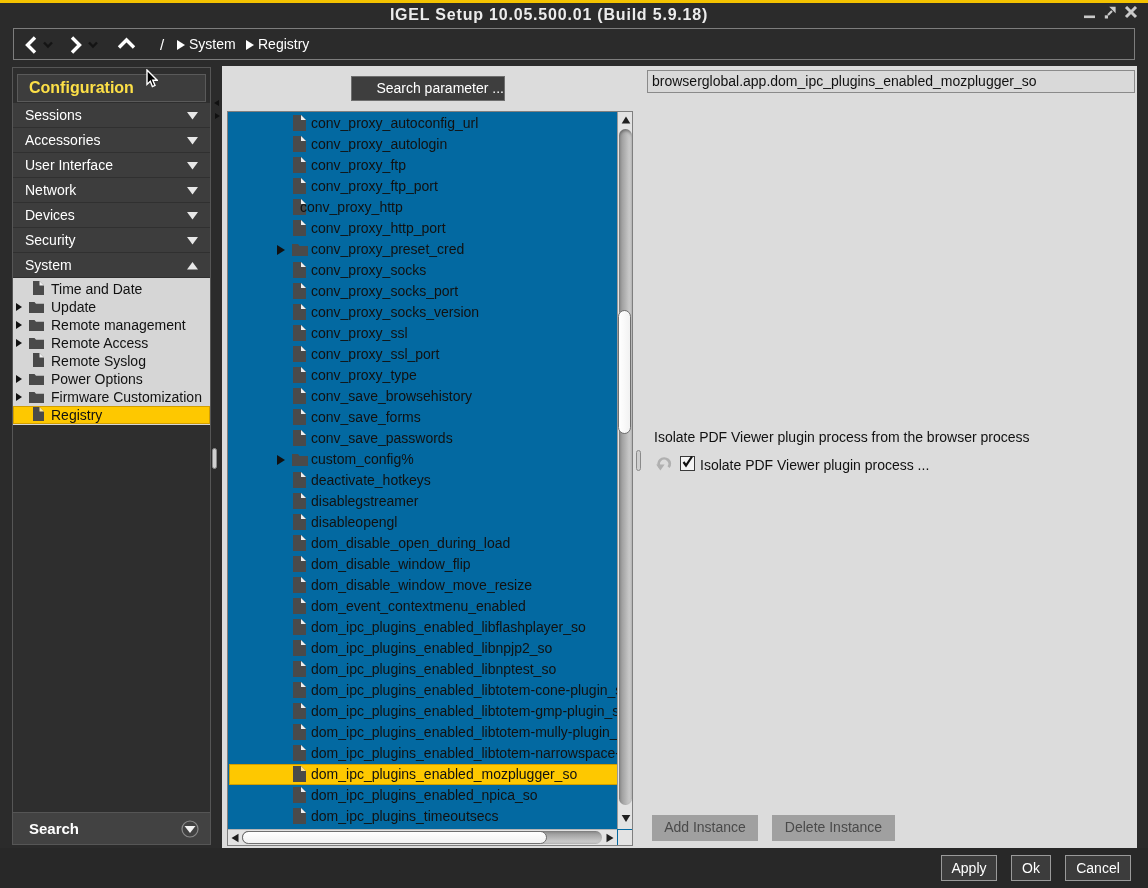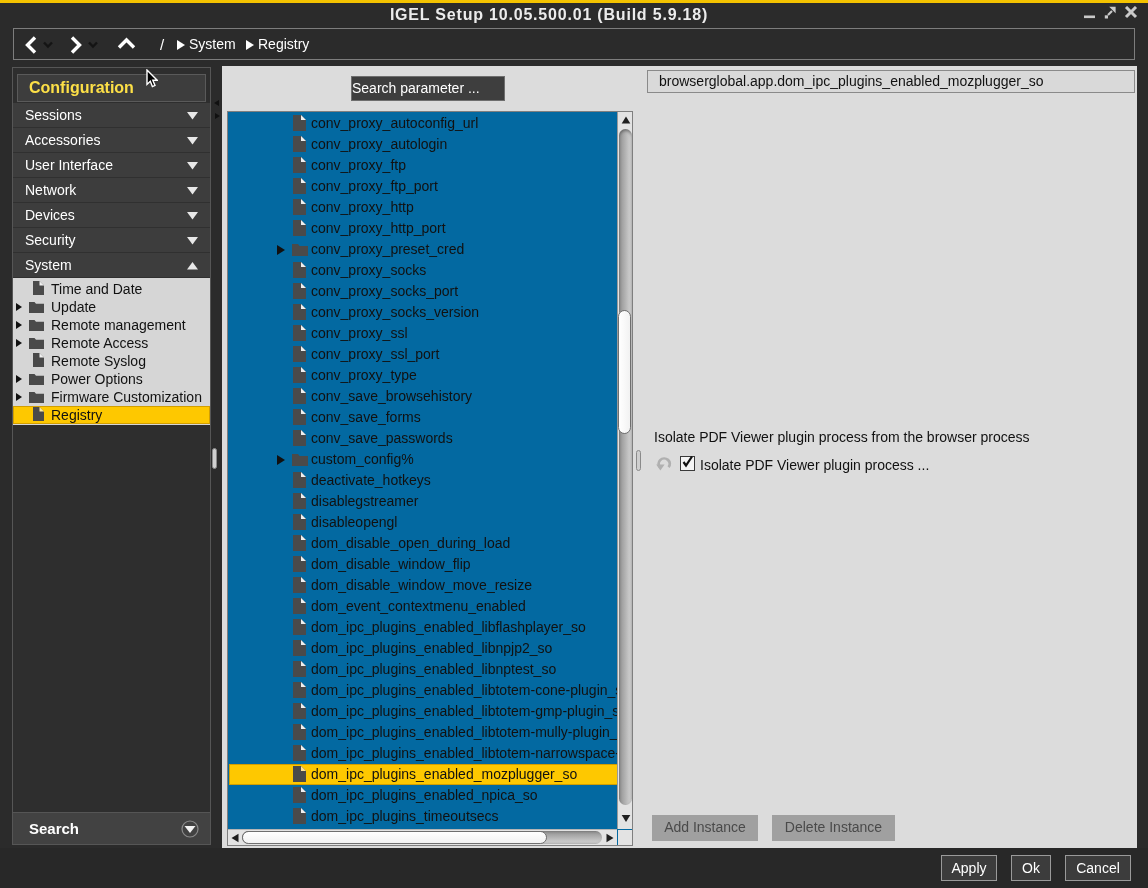--- a/index.html
+++ b/index.html
@@ -146,21 +146,21 @@
 </div>
 
 <svg class="abs" style="left:214px;top:100px" width="6" height="20" viewBox="0 0 6 20">
     <path d="M5,0 L0,3 L5,6 Z" fill="#111"></path>
     <path d="M1,13 L6,16 L1,19 Z" fill="#111"></path>
   </svg>
 <div class="abs" style="left:212px;top:448px;width:5px;height:21px;background:#cfcfcf;border:1px solid #8a8a8a;border-radius:3px"></div>
 
 <div class="abs" style="left:222px;top:66px;width:915px;height:782px;background:#dcdcdc">
 
-  <div class="abs" style="left:129px;top:10px;width:154px;height:25px;background:#3e3e3e;border:1px solid #6e6e6e;color:#fff;font-size:14px;text-align:left;line-height:23px">Search parameter ...</div>
+  <div class="abs" style="left:129px;top:10px;width:154px;height:25px;background:#3e3e3e;border:1px solid #6e6e6e;color:#fff;font-size:14px;text-align:right;line-height:23px">Search parameter ...</div>
 
   <div class="abs" style="left:5px;top:45px;width:406px;height:735px;border:1px solid #7f7f7f;background:#0369a1;overflow:hidden">
     <div id="rows" class="abs" style="left:0;top:0;width:389px;height:716px;overflow:hidden">
         <div class="lrow" style="top:1px;">
           <svg width="13" height="16" viewBox="0 0 13 16" style="position:absolute;left:64px;top:2px">
             <path d="M0,0 L8,0 L13,5 L13,16 L0,16 Z" fill="#4a4a4a"></path>
             <path d="M8,0 L13,5 L8,5 Z" fill="#f0f0f0"></path>
           </svg>
           <span style="position:absolute;left:82px;white-space:nowrap">conv_proxy_autoconfig_url</span>
         </div>
@@ -183,21 +183,21 @@
             <path d="M0,0 L8,0 L13,5 L13,16 L0,16 Z" fill="#4a4a4a"></path>
             <path d="M8,0 L13,5 L8,5 Z" fill="#f0f0f0"></path>
           </svg>
           <span style="position:absolute;left:82px;white-space:nowrap">conv_proxy_ftp_port</span>
         </div>
         <div class="lrow" style="top:85px;">
           <svg width="13" height="16" viewBox="0 0 13 16" style="position:absolute;left:64px;top:2px">
             <path d="M0,0 L8,0 L13,5 L13,16 L0,16 Z" fill="#4a4a4a"></path>
             <path d="M8,0 L13,5 L8,5 Z" fill="#f0f0f0"></path>
           </svg>
-          <span style="position:absolute;left:82px;white-space:nowrap">conv_proxy_http</span>
+          <span style="position:absolute;left:71px;white-space:nowrap">conv_proxy_http</span>
         </div>
         <div class="lrow" style="top:106px;">
           <svg width="13" height="16" viewBox="0 0 13 16" style="position:absolute;left:64px;top:2px">
             <path d="M0,0 L8,0 L13,5 L13,16 L0,16 Z" fill="#4a4a4a"></path>
             <path d="M8,0 L13,5 L8,5 Z" fill="#f0f0f0"></path>
           </svg>
           <span style="position:absolute;left:82px;white-space:nowrap">conv_proxy_http_port</span>
         </div>
         <div class="lrow" style="top:127px;">
           <svg width="8" height="10" viewBox="0 0 8 10" style="position:absolute;left:48px;top:6px">
@@ -422,21 +422,21 @@
       <div class="abs" style="left:14px;top:1px;width:360px;height:13px;border-radius:7px;background:linear-gradient(to bottom,#909090,#d8d8d8);box-shadow:inset 2px 0 3px rgba(60,60,60,0.55)"></div>
       <div class="abs" style="left:14px;top:1px;width:305px;height:13px;background:linear-gradient(to bottom,#ffffff,#f2f2f2);border:1px solid #6f6f6f;border-radius:7px"></div>
       <svg class="abs" style="left:377px;top:3px" width="9" height="10">
           <path d="M8.5,5 L1.5,0.7 L1.5,9.3 Z" fill="#1f1f1f"></path>
         </svg>
     </div>
 
     <div class="abs" style="left:390px;top:718px;width:14px;height:15px;background:#e3e3e3"></div>
   </div>
 
-  <div class="abs" style="left:425px;top:4px;width:488px;height:23px;background:#d9d9d9;border:1px solid #8a8a8a;font-size:14px;line-height:21px;padding-left:11px;color:#111">browserglobal.app.dom_ipc_plugins_enabled_mozplugger_so</div>
+  <div class="abs" style="left:425px;top:4px;width:488px;height:23px;background:#d9d9d9;border:1px solid #8a8a8a;font-size:14px;line-height:21px;padding-left:4px;color:#111">browserglobal.app.dom_ipc_plugins_enabled_mozplugger_so</div>
 
   <div class="abs" style="left:414px;top:384px;width:5px;height:21px;background:#cfcfcf;border:1px solid #8a8a8a;border-radius:3px"></div>
 
   <div class="abs" style="left:432px;top:363px;font-size:14px;color:#111">Isolate PDF Viewer plugin process from the browser process</div>
   <svg class="abs" style="left:434px;top:389px" width="17" height="16" viewBox="0 0 17 16">
       <path d="M4.2,12.5 A5.6,5.3 0 1 1 12.5,12.2" stroke="#b0b0b0" stroke-width="2.7" fill="none"></path>
       <path d="M0.2,9.5 L8.6,9.5 L4.4,15.5 Z" fill="#b0b0b0"></path>
     </svg>
   <div class="abs" style="left:458px;top:390px;width:15px;height:15px;background:#f5f5f5;border:1px solid #3a3a3a">
       <svg width="13" height="13" style="position:absolute;left:0px;top:-2px">

